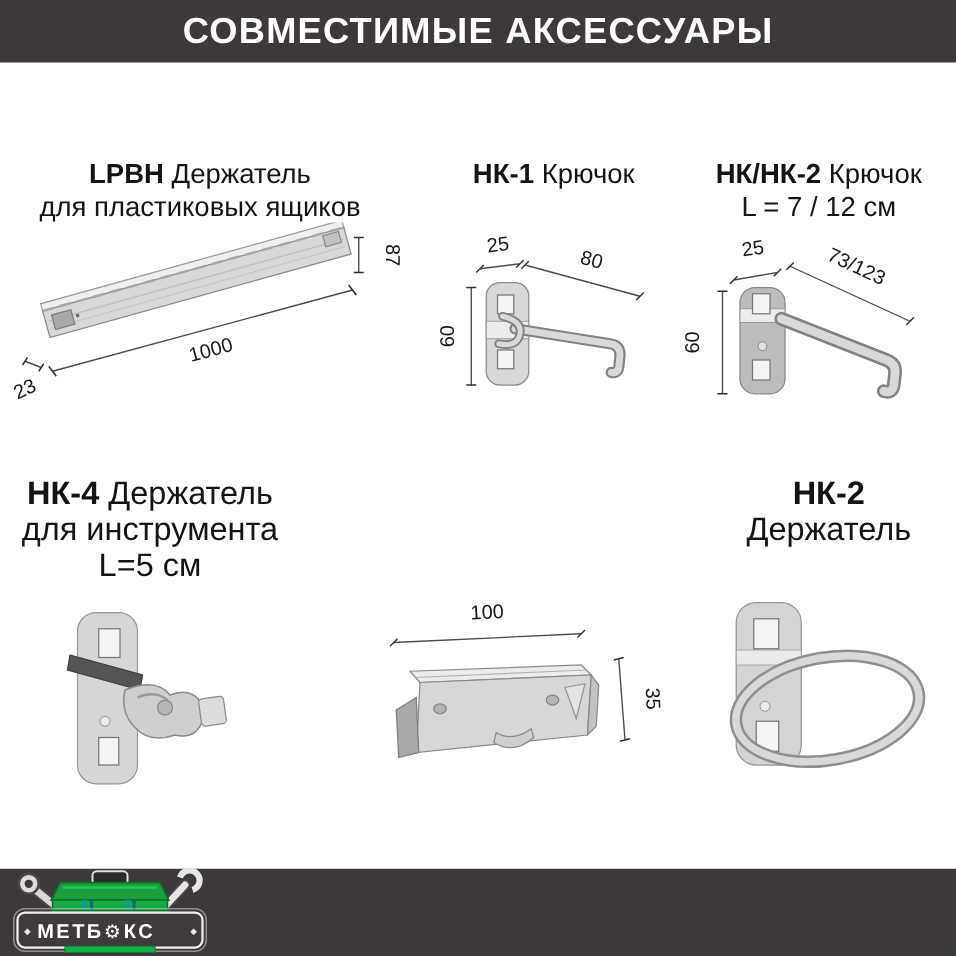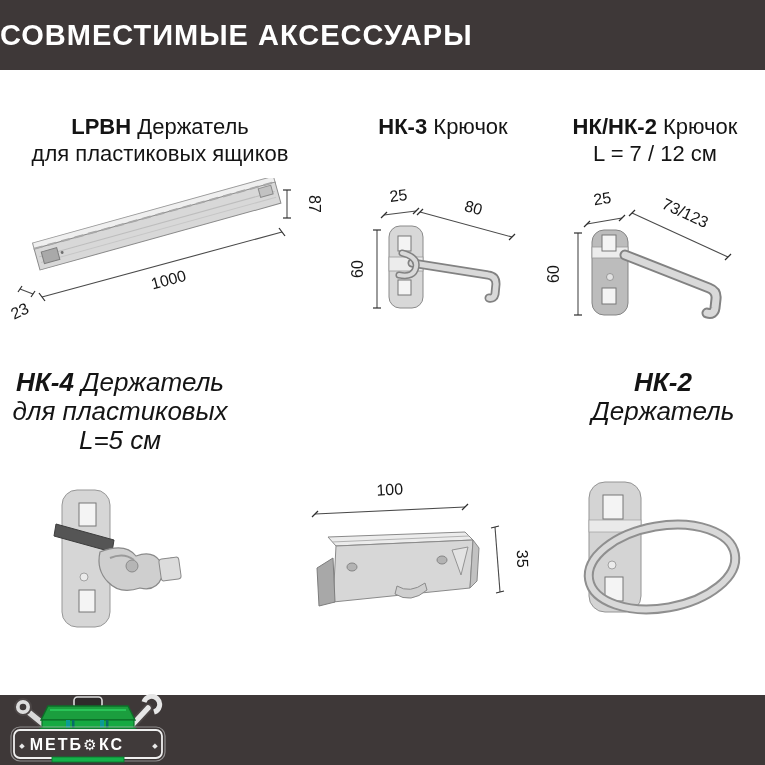--- a/index.html
+++ b/index.html
@@ -1,28 +1,28 @@
 <!DOCTYPE html>
 <html><head>
 <meta charset="utf-8">
 <style>
   html,body{margin:0;padding:0;background:#ffffff;}
   .canvas{
     position:relative;width:765px;height:765px;background:#ffffff;overflow:hidden;
     font-family:"Liberation Sans",sans-serif;color:#111;
   }
   .band{position:absolute;left:0;width:765px;background:#3e3838;}
-  .band.header{top:0;height:70px;display:flex;align-items:center;justify-content:flex-start;}
+  .band.header{top:0;height:50px;display:flex;align-items:center;justify-content:center;}
   .band.footer{top:695px;height:70px;}
   .header-title{
     color:#fff;font-weight:bold;font-size:29px;letter-spacing:1px;white-space:nowrap;
   }
-  .ptitle{position:absolute;text-align:center;color:#141414;}
+  .ptitle{position:absolute;text-align:center;color:#141414;margin-top:12px;}
   .ptitle.row1{font-size:22px;line-height:27px;}
-  .ptitle.row2{font-size:26px;line-height:29px;font-style:italic;}
+  .ptitle.row2{font-size:26px;line-height:29px;}
   .ptitle b{font-weight:bold;}
   .drawing{position:absolute;}
   
   .dim{stroke:#4a4a4a;stroke-width:1.1;fill:none;}
   .tick{stroke:#2e2e2e;stroke-width:1.2;}
   .dimtext{font-family:"Liberation Sans",sans-serif;font-size:16px;fill:#161616;}
   .fill-light{fill:#d8d8d8;stroke:#8a8a8a;stroke-width:1;}
   .fill-mid{fill:#c2c2c2;stroke:#8a8a8a;stroke-width:1;}
   .fill-dark{fill:#a9a9a9;stroke:#7d7d7d;stroke-width:1;}
   .hole{fill:#f4f4f4;stroke:#777;stroke-width:1;}
@@ -40,31 +40,31 @@
   <div class="band header">
     <div class="header-title">СОВМЕСТИМЫЕ АКСЕССУАРЫ</div>
   </div>
 
   <div class="ptitle row1" style="left:10px;top:113px;width:300px;">
     <div><b>LPBH</b> <span>Держатель</span></div>
     <div>для пластиковых ящиков</div>
   </div>
 
   <div class="ptitle row1" style="left:343px;top:113px;width:200px;">
-    <div><b>НК-3</b> <span>Крючок</span></div>
+    <div><b>НК-1</b> <span>Крючок</span></div>
   </div>
 
   <div class="ptitle row1" style="left:545px;top:113px;width:220px;">
     <div><b>НК/НК-2</b> <span>Крючок</span></div>
     <div>L = 7 / 12 см</div>
   </div>
 
   <div class="ptitle row2" style="left:5px;top:368px;width:230px;">
     <div><b>НК-4</b> <span>Держатель</span></div>
-    <div>для пластиковых</div>
+    <div>для инструмента</div>
     <div>L=5 см</div>
   </div>
 
 
   <div class="ptitle row2" style="left:553px;top:368px;width:220px;">
     <div><b>НК-2</b></div>
     <div>Держатель</div>
   </div>
 
   <svg class="drawing" style="left:10px;top:178px;" width="320" height="155" viewBox="0 0 320 155">

